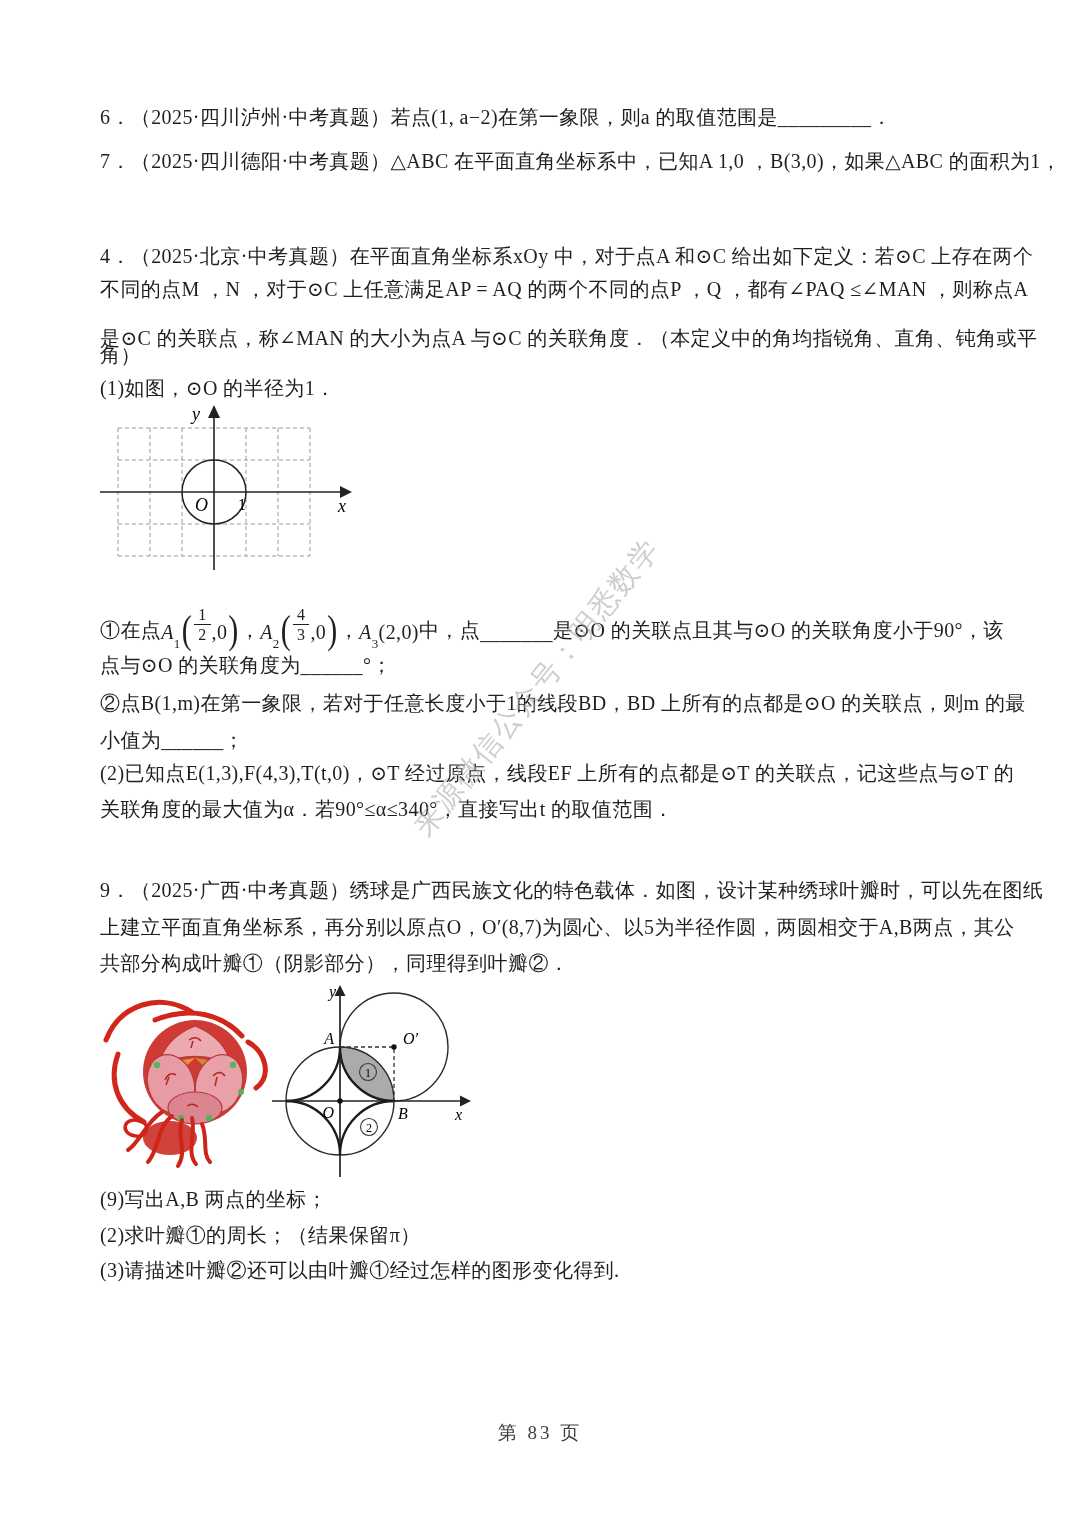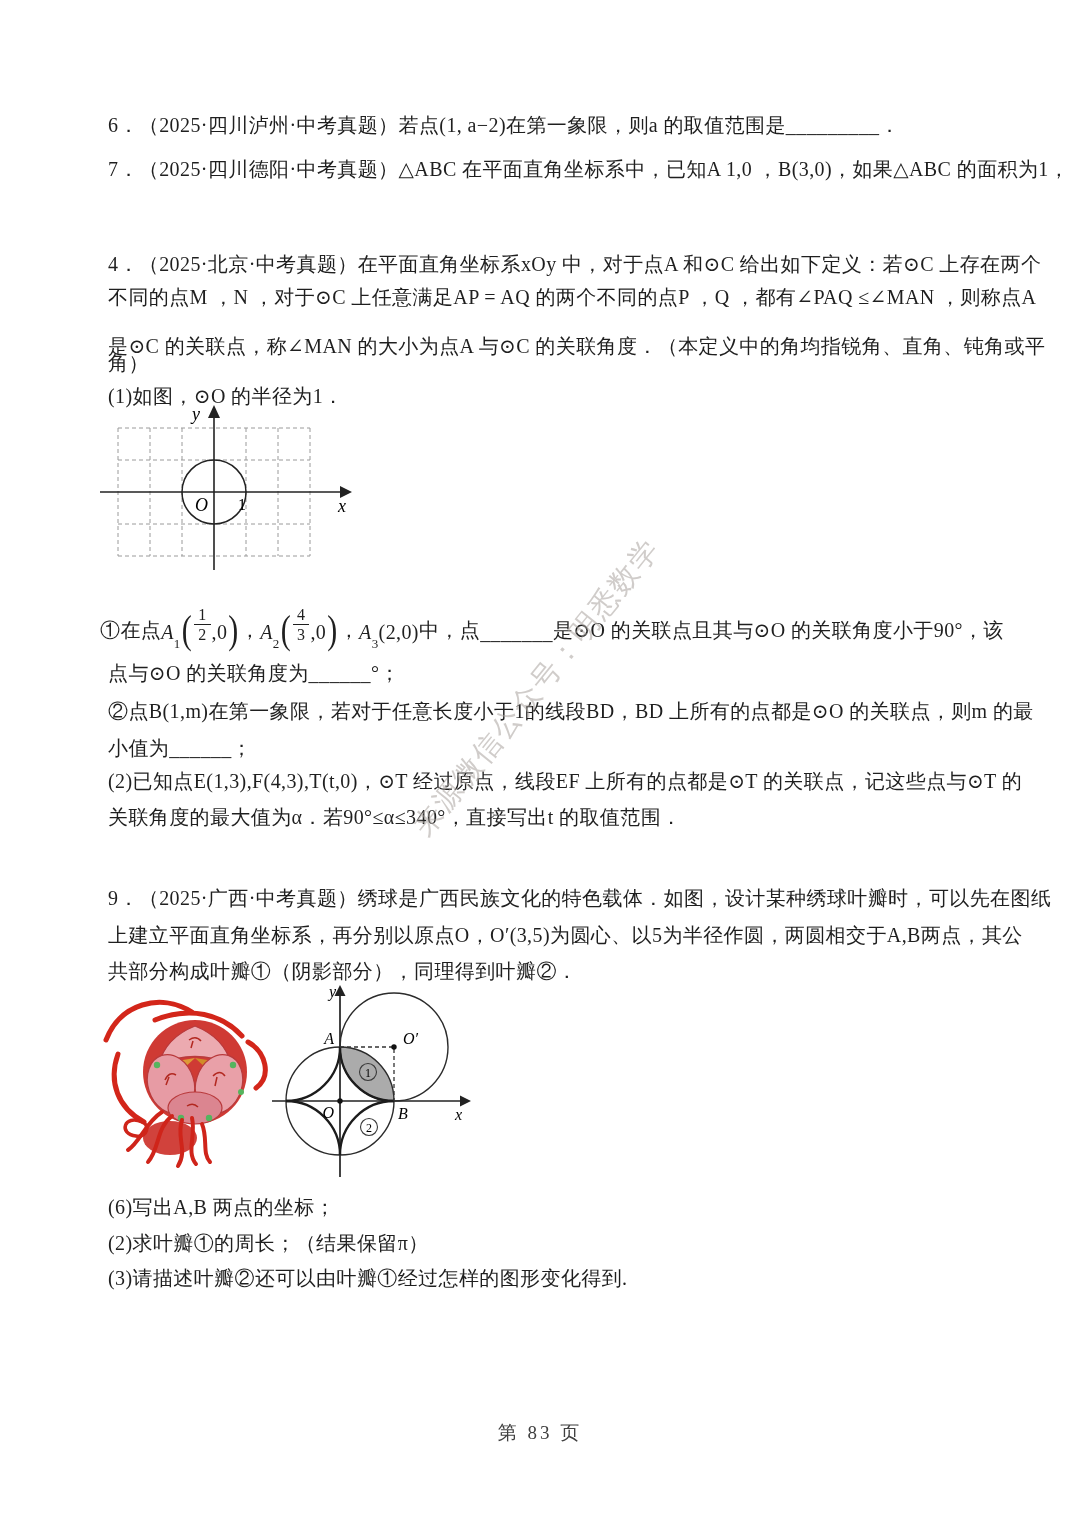--- a/index.html
+++ b/index.html
@@ -1,21 +1,21 @@
 <!DOCTYPE html>
 <html><head>
 <meta charset="utf-8">
 <style>
   html,body{margin:0;padding:0;background:#ffffff;}
   .page{
     position:relative;width:1080px;height:1527px;background:#ffffff;overflow:hidden;
     font-family:"Liberation Serif","DejaVu Serif",serif;color:#1f1f1f;
   }
   .ln{
-    position:absolute;left:100px;margin:8px;white-space:nowrap;
+    position:absolute;left:100px;margin:0;white-space:nowrap;
     font-size:20px;line-height:26px;letter-spacing:0.4px;
   }
   .fracline{
     position:absolute;left:100px;top:582px;height:62px;display:flex;align-items:flex-end;
     font-size:20px;white-space:nowrap;letter-spacing:0.4px;
   }
   .var{font-style:italic;}
   .sb{font-size:13px;vertical-align:-4px;line-height:0;}
   .bigp{font-size:30px;font-weight:300;display:inline-block;transform:scaleY(1.35);
         vertical-align:-3px;line-height:1;padding:0 1px;}
@@ -110,21 +110,21 @@
   <p class="ln" style="top:652px">点与⊙O 的关联角度为______°；</p>
 
   <p class="ln" style="top:690px">②点B(1,m)在第一象限，若对于任意长度小于1的线段BD，BD 上所有的点都是⊙O 的关联点，则m 的最</p>
   <p class="ln" style="top:727px">小值为______；</p>
   <p class="ln" style="top:760px">(2)已知点E(1,3),F(4,3),T(t,0)，⊙T 经过原点，线段EF 上所有的点都是⊙T 的关联点，记这些点与⊙T 的</p>
   <p class="ln" style="top:796px">关联角度的最大值为α．若90°≤α≤340°，直接写出t 的取值范围．</p>
 
   <div class="watermark">来源微信公众号：明悉数学</div>
 
   <p class="ln" style="top:877px">9．（2025·广西·中考真题）绣球是广西民族文化的特色载体．如图，设计某种绣球叶瓣时，可以先在图纸</p>
-  <p class="ln" style="top:914px">上建立平面直角坐标系，再分别以原点O，O′(3,5)为圆心、以5为半径作圆，两圆相交于A,B两点，其公</p>
+  <p class="ln" style="top:914px">上建立平面直角坐标系，再分别以原点O，O′(8,7)为圆心、以5为半径作圆，两圆相交于A,B两点，其公</p>
   <p class="ln" style="top:950px">共部分构成叶瓣①（阴影部分），同理得到叶瓣②．</p>
 
   <div class="figwrap" style="left:100px;top:990px">
     <svg width="185" height="180" viewBox="0 0 185 180">
       <g stroke="#d3261a" stroke-width="5" fill="none" stroke-linecap="round">
         <path d="M6 50 C 20 14, 60 2, 92 22"></path>
         <path d="M18 64 C 8 92, 18 118, 44 132"></path>
         <path d="M148 52 C 166 62, 172 86, 156 98"></path>
         <path d="M55 30 C 90 16, 122 24, 142 46"></path>
       </g>
@@ -189,19 +189,19 @@
       <text x="97" y="147.5" font-size="12" text-anchor="middle">2</text>
       <text x="62" y="60" font-size="16" class="it" text-anchor="end">A</text>
       <text x="62" y="134" font-size="16" class="it" text-anchor="end">O</text>
       <text x="126" y="135" font-size="16" class="it">B</text>
       <text x="131" y="60" font-size="16" class="it">O′</text>
       <text x="190" y="136" font-size="16" class="it" text-anchor="end">x</text>
       <text x="64" y="13" font-size="16" class="it" text-anchor="end">y</text>
     </svg>
   </div>
 
-  <p class="ln" style="top:1186px">(6)写出A,B 两点的坐标；</p>
+  <p class="ln" style="top:1186px">(9)写出A,B 两点的坐标；</p>
   <p class="ln" style="top:1222px">(2)求叶瓣①的周长；（结果保留π）</p>
   <p class="ln" style="top:1257px">(3)请描述叶瓣②还可以由叶瓣①经过怎样的图形变化得到.</p>
 
   <div class="footer">第 83 页</div>
 
 </div>
 
 </body></html>

